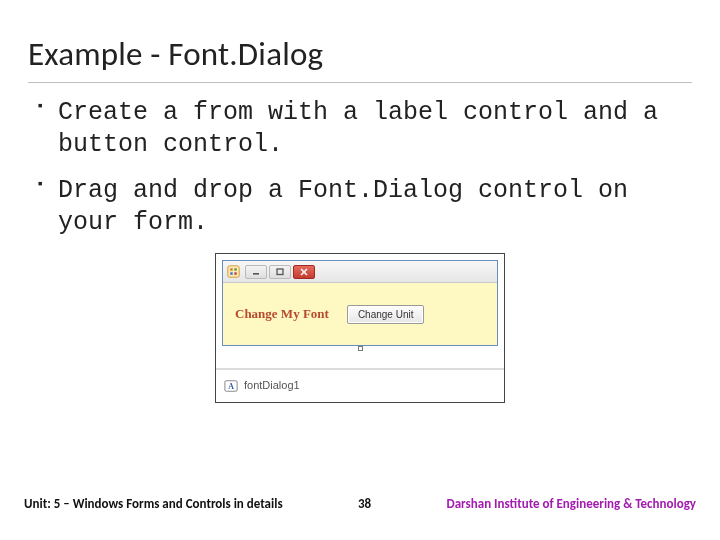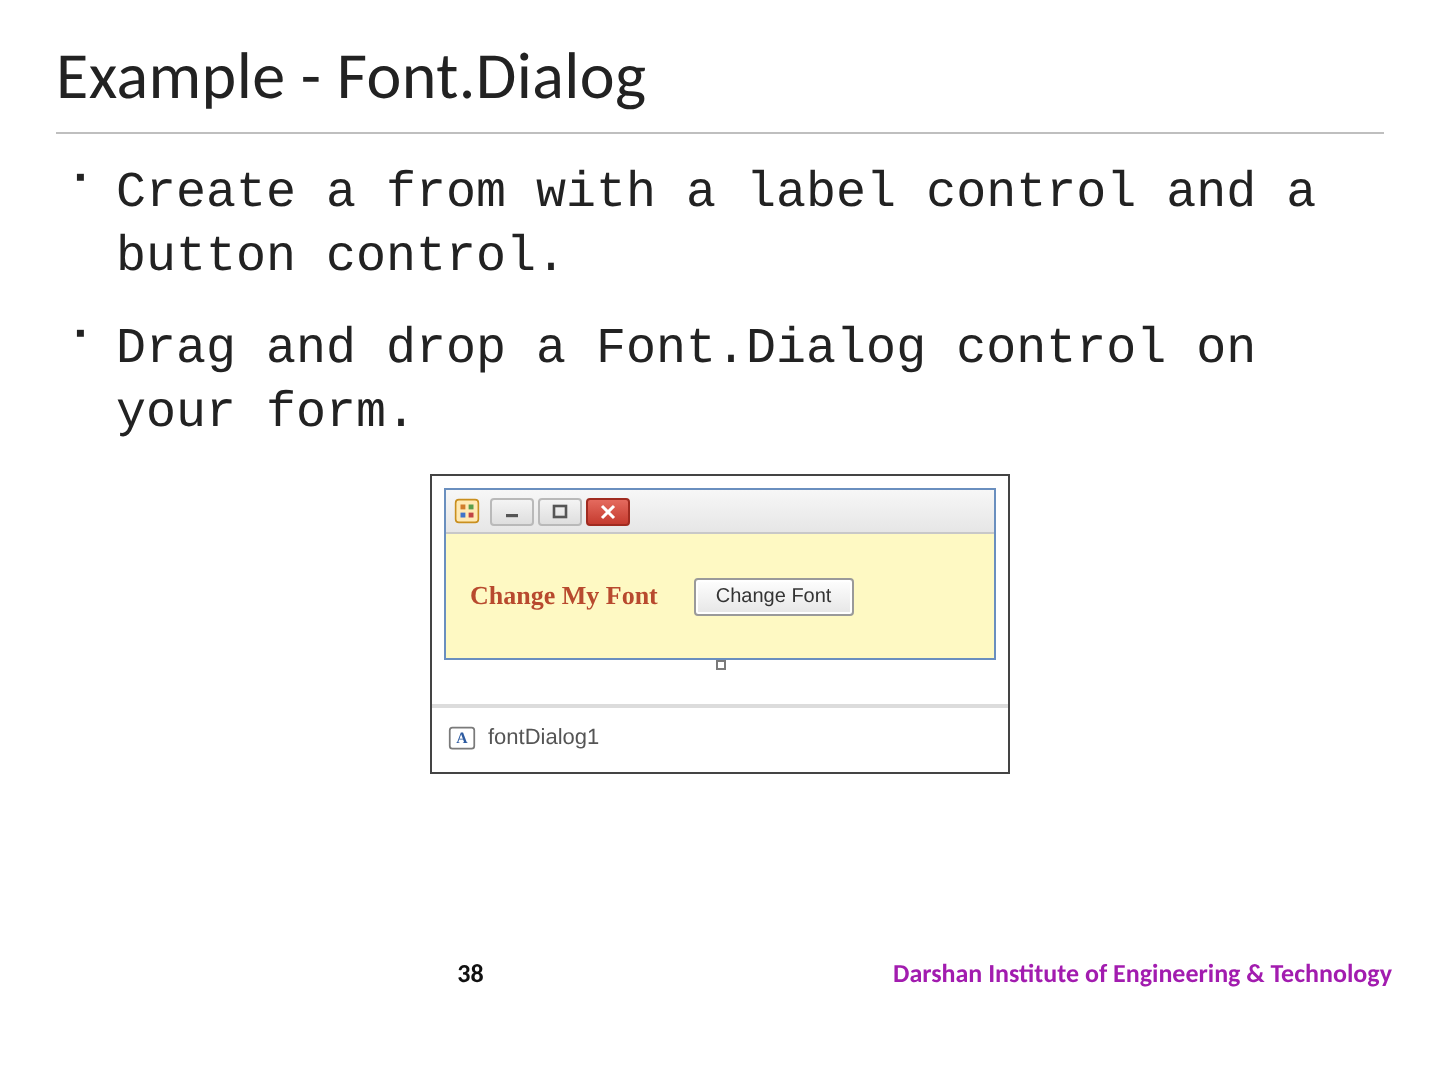--- a/index.html
+++ b/index.html
@@ -1,17 +1,17 @@
 <!DOCTYPE html>
 <html><head>
 <meta charset="utf-8">
 <style>
   * { box-sizing: border-box; margin: 0; padding: 0; }
   html, body { width: 720px; height: 540px; font-family: Calibri, "Segoe UI", Arial, sans-serif; background: #fff; color: #222; }
-  .slide { width: 720px; height: 509px; position: relative; padding: 18px 28px 0 28px; }
+  .slide { width: 720px; height: 509px; position: relative; padding: 18px 28px 0 28px; margin-top: 16px; }
   .title { font-size: 33px; font-weight: 400; color: #222; padding-bottom: 8px; border-bottom: 1px solid #bfbfbf; margin-bottom: 14px; letter-spacing: 0.2px; }
   .bullets { list-style: none; padding-left: 8px; }
   .bullets li { position: relative; padding-left: 22px; font-size: 25px; line-height: 1.28; margin-bottom: 14px; color: #222; font-family: Liberation Mono, monospace; }
   .bullets li::before { content: "\25AA"; position: absolute; left: 0; top: 1px; font-size: 14px; color: #222; }
   .figure-wrap { text-align: center; margin-top: 8px; }
   .figure { display: inline-block; border: 1px solid #444; background: #fff; width: 290px; }
   .designer-canvas { padding: 6px 6px 2px 6px; }
   .winform { border: 1px solid #6a8fbf; background: #f1f0ef; }
   .titlebar { height: 22px; background: linear-gradient(#f7f7f7,#e6e6e6); display: flex; align-items: center; padding: 0 4px; border-bottom: 1px solid #c8c8c8; }
   .tb-icon { width: 13px; height: 13px; margin-right: 5px; }
@@ -82,21 +82,21 @@
                 <span class="glyph">
                   <svg width="8" height="8" viewBox="0 0 8 8">
                       <path d="M1 1 L7 7 M7 1 L1 7" stroke="#fff" stroke-width="1.5"></path>
                     </svg>
                 </span>
               </div>
             </div>
           </div>
           <div class="form-body">
             <span class="lbl">Change My Font</span>
-            <span class="btn">Change Font</span>
+            <span class="btn">Change Unit</span>
           </div>
         </div>
         <div class="handles-row">
           <span class="handle"></span>
         </div>
       </div>
 
       <div class="tray-sep"></div>
       <div class="tray">
         <span class="tray-icon">
@@ -104,19 +104,20 @@
             <rect x="1" y="2" width="14" height="12" rx="1.5" fill="#fff" stroke="#7a7a7a"></rect>
             <text x="8" y="11" text-anchor="middle" font-size="9" font-family="Georgia,serif" fill="#2c5aa0" font-weight="bold">A</text>
           </svg>
         </span>
         <span class="tray-text">fontDialog1</span>
       </div>
     </div>
   </div>
 
   <div class="footer">
+    <span class="unit">Unit: 5 – Windows Forms and Controls in details</span>
     <span class="spacer1"></span>
     <span class="page">38</span>
     <span class="spacer1"></span>
     <span class="org">Darshan Institute of Engineering &amp; Technology</span>
   </div>
 
 </div>
 
 </body></html>

